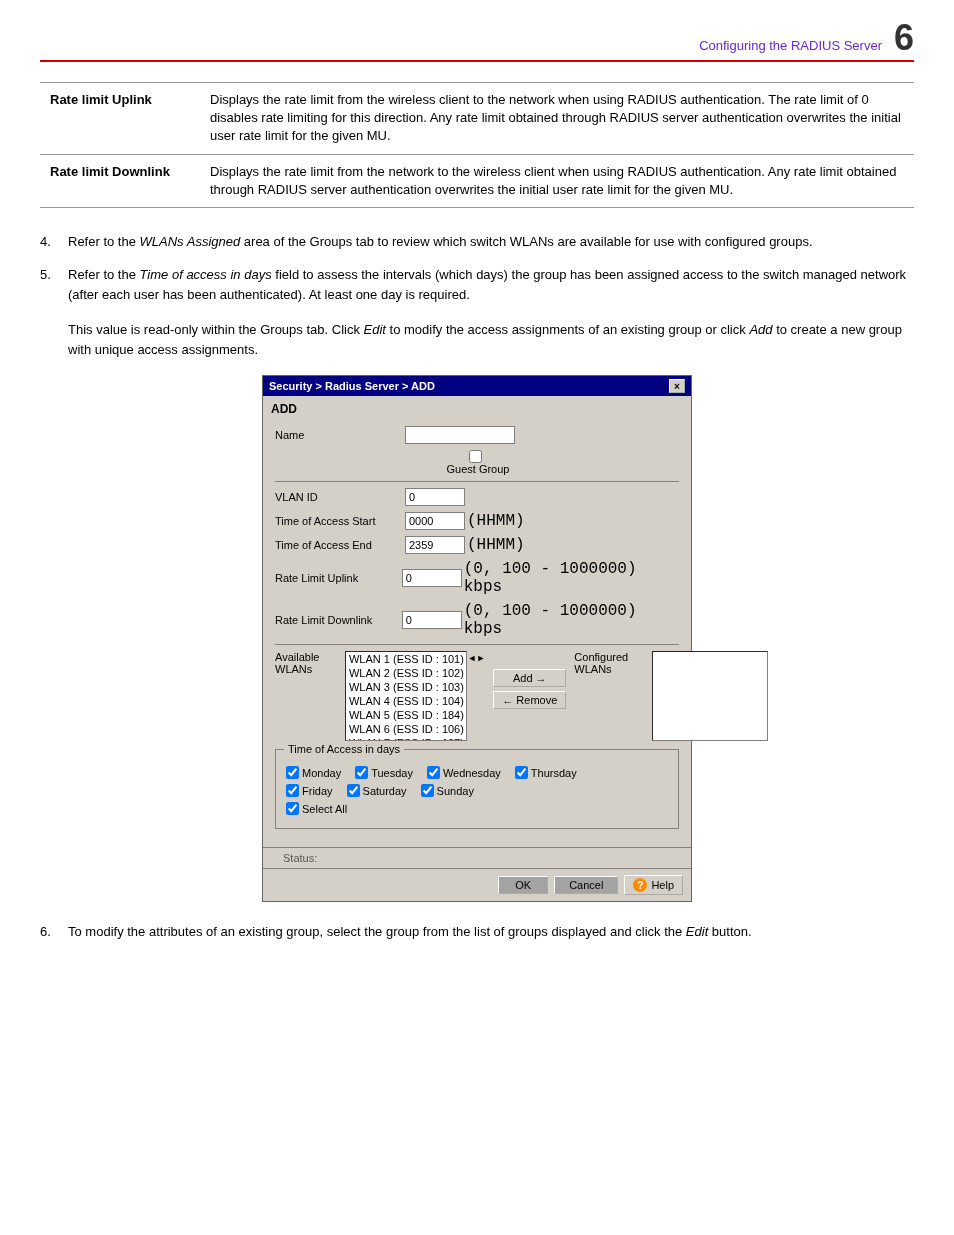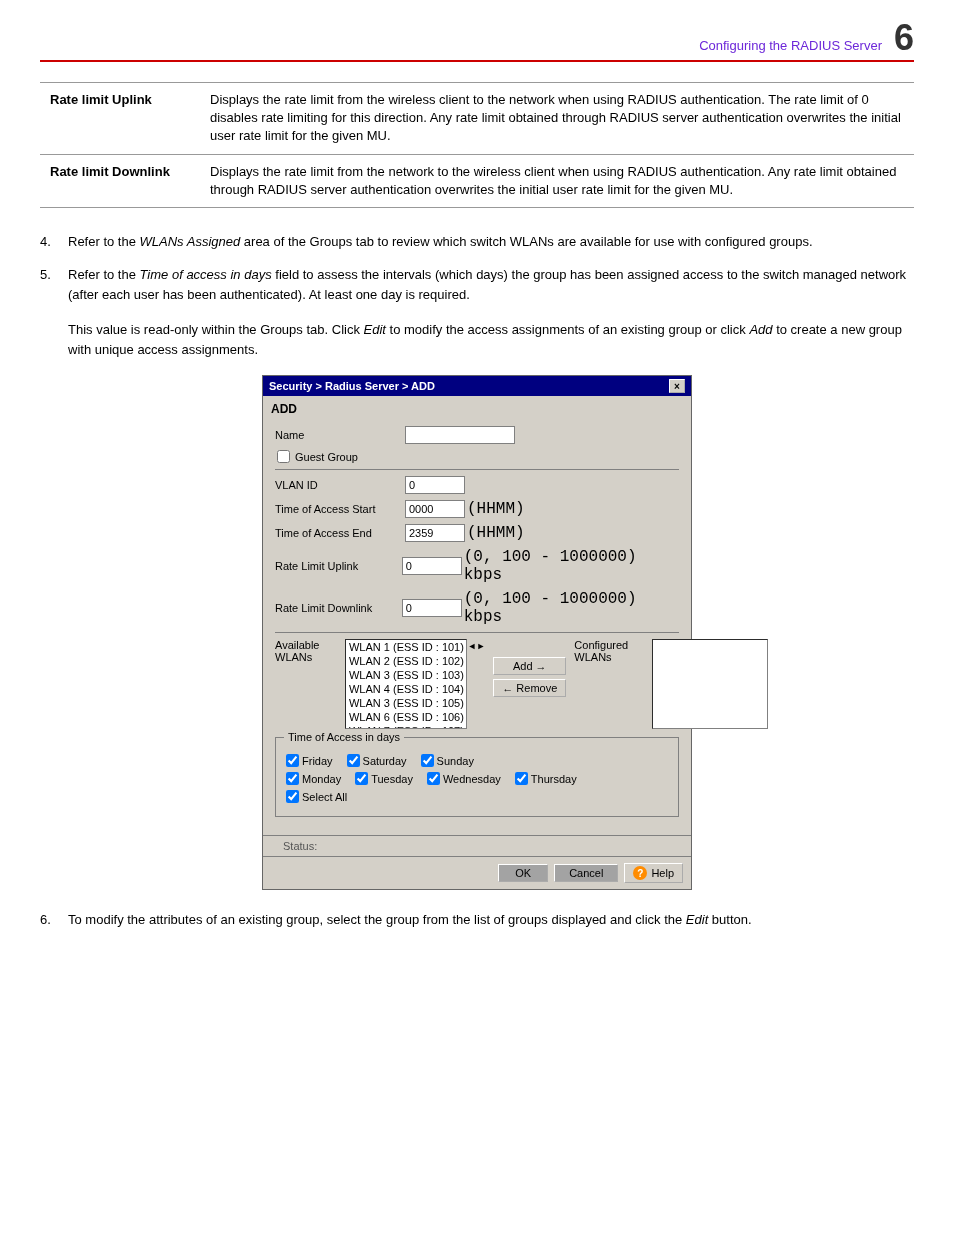--- a/index.html
+++ b/index.html
@@ -155,20 +155,21 @@
       margin-left: 2px;
       font-size: 16px;
       color: #000;
       font-family: Liberation Mono, monospace;
     }
     .dialog-checkbox-row {
       display: flex;
       align-items: center;
       margin-bottom: 6px;
       padding-left: 2px;
+      flex-direction: column;
     }
     .dialog-checkbox-row input[type=checkbox] {
       margin-right: 5px;
     }
     .dialog-divider {
       border: none;
       border-top: 1px solid #808080;
       margin: 6px 0;
     }
 
@@ -397,21 +398,21 @@
       <hr class="dialog-divider">
 
       <div class="wlan-area">
         <div class="wlan-column">
           <span class="wlan-label">Available WLANs</span>
           <div class="wlan-listbox" id="available-wlans-list">
           <div class="wlan-listbox-item">WLAN 1 (ESS ID : 101)</div>
               <div class="wlan-listbox-item">WLAN 2 (ESS ID : 102)</div>
               <div class="wlan-listbox-item">WLAN 3 (ESS ID : 103)</div>
               <div class="wlan-listbox-item">WLAN 4 (ESS ID : 104)</div>
-              <div class="wlan-listbox-item">WLAN 3 (ESS ID : 105)</div>
+              <div class="wlan-listbox-item">WLAN 5 (ESS ID : 184)</div>
               <div class="wlan-listbox-item">WLAN 6 (ESS ID : 106)</div>
               <div class="wlan-listbox-item">WLAN 7 (ESS ID : 107)</div>
             </div>
           <div style="display:flex; justify-content:space-between; font-size:9px; margin-top:2px;">
             <span>◄</span>
             <span>►</span>
           </div>
         </div>
 
         <div class="wlan-buttons">
@@ -423,41 +424,41 @@
           <span class="wlan-label">Configured WLANs</span>
           <div class="wlan-configured wlan-listbox"></div>
         </div>
       </div>
 
       <div class="days-group">
         <span class="days-group-legend">Time of Access in days</span>
         <div style="height:10px;"></div>
         <div class="days-row">
           <label class="day-check">
+            <input type="checkbox" checked="" style=""> Monday
+          </label>
+          <label class="day-check">
+            <input type="checkbox" checked="" style=""> Tuesday
+          </label>
+          <label class="day-check">
+            <input type="checkbox" checked="" style=""> Wednesday
+          </label>
+          <label class="day-check">
+            <input type="checkbox" checked="" style=""> Thursday
+          </label>
+        </div>
+        <div class="days-row">
+          <label class="day-check">
             <input type="checkbox" checked="" style=""> Friday
           </label>
           <label class="day-check">
             <input type="checkbox" checked="" style=""> Saturday
           </label>
           <label class="day-check">
             <input type="checkbox" checked="" style=""> Sunday
-          </label>
-        </div>
-        <div class="days-row">
-          <label class="day-check">
-            <input type="checkbox" checked="" style=""> Monday
-          </label>
-          <label class="day-check">
-            <input type="checkbox" checked="" style=""> Tuesday
-          </label>
-          <label class="day-check">
-            <input type="checkbox" checked="" style=""> Wednesday
-          </label>
-          <label class="day-check">
-            <input type="checkbox" checked="" style=""> Thursday
           </label>
         </div>
         <div class="days-row">
           <label class="day-check">
             <input type="checkbox" checked="" style=""> Select All
           </label>
         </div>
       </div>
 
     </div>

